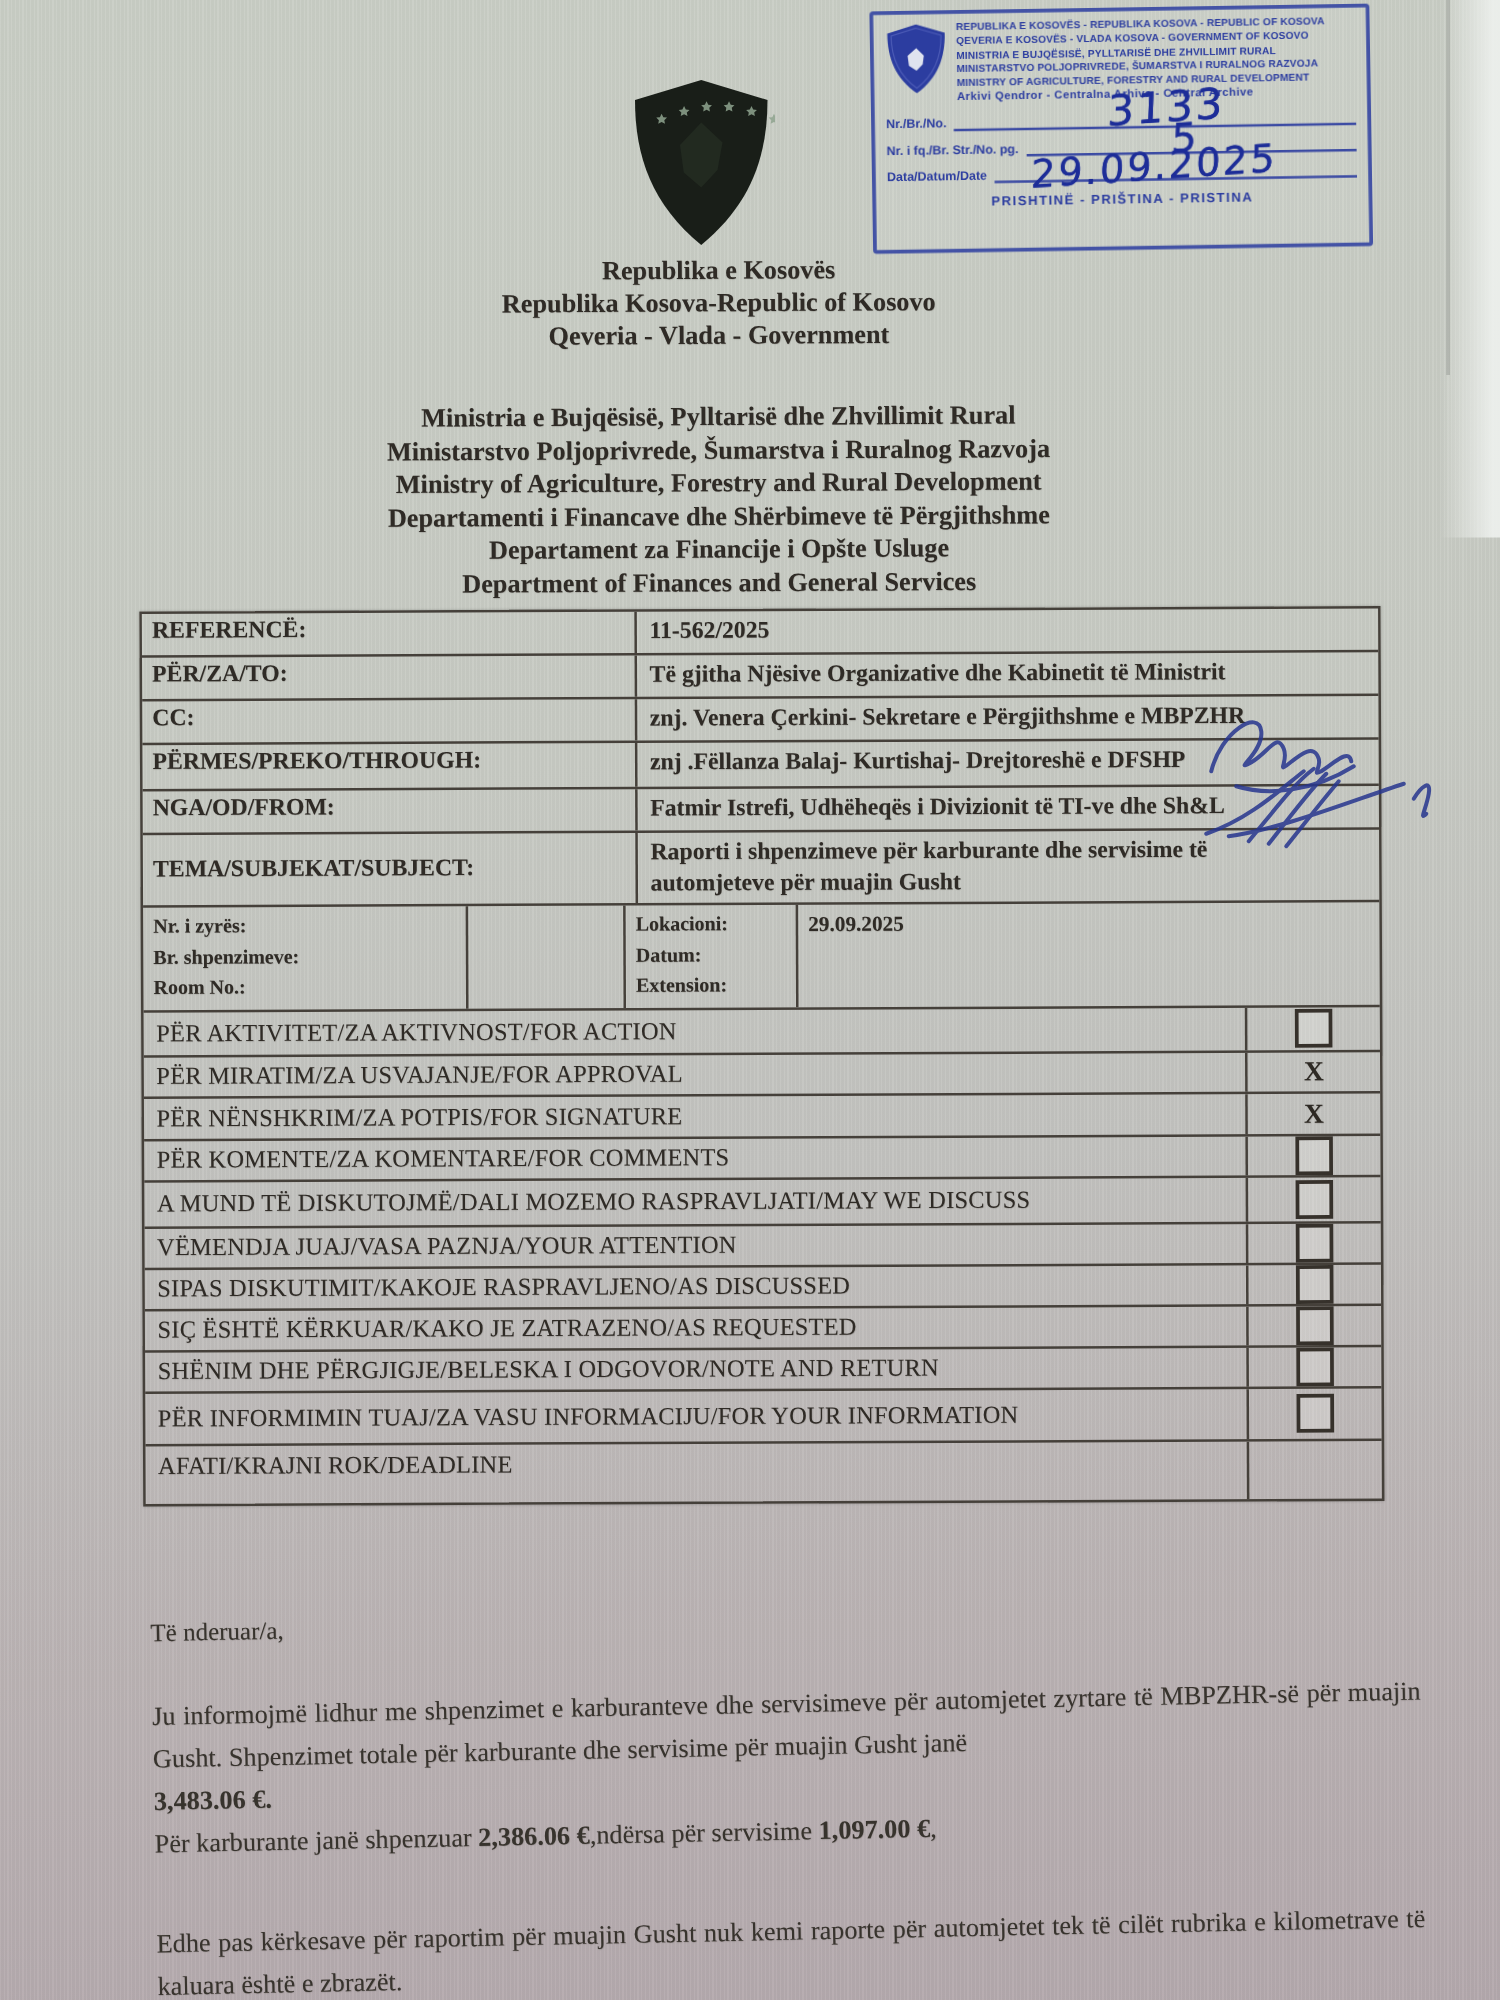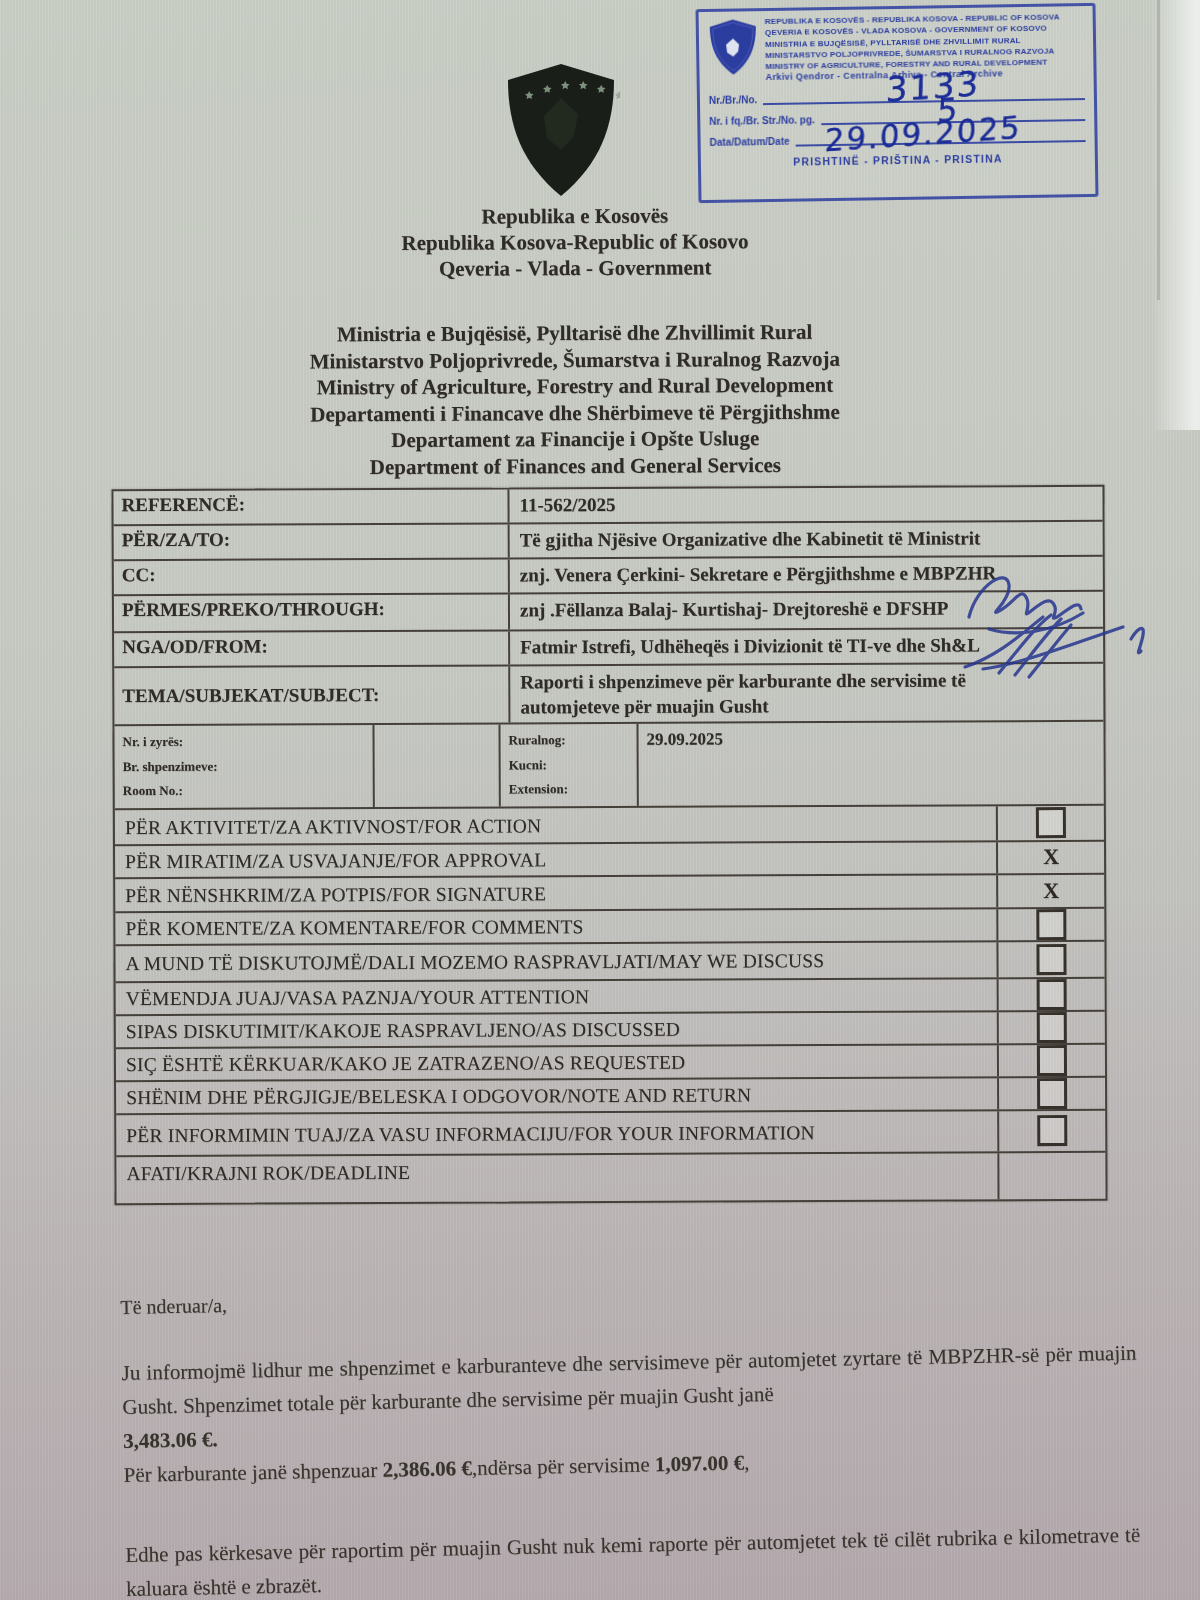--- a/index.html
+++ b/index.html
@@ -54,21 +54,21 @@
   .tbl{position:absolute;left:113px;top:487px;width:993px;box-sizing:border-box;
     border:2.5px solid #45403a;transform:rotate(-.25deg);
     box-shadow:0 0 2px rgba(40,40,40,.35);}
   .trow{display:flex;border-top:2.5px solid #45403a;box-sizing:border-box;}
   .trow:first-child{border-top:none;}
   .tlabel{width:396px;flex:0 0 auto;border-right:2.5px solid #45403a;box-sizing:border-box;
     padding:3px 8px;font-weight:bold;font-size:19px;}
   .tval{flex:1;padding:3px 10px;font-weight:bold;font-size:19px;line-height:25px;}
   .office{display:grid;grid-template-columns:260px 126px 138px 206px 142px 1fr;
     border-top:2.5px solid #45403a;}
-  .ocell{border-right:2.5px solid #45403a;padding:4px 8px;font-weight:bold;font-size:13px;line-height:24.5px;box-sizing:border-box;}
+  .ocell{border-right:2.5px solid #45403a;padding:4px 8px;font-weight:bold;font-size:16px;line-height:24.5px;box-sizing:border-box;}
   .ocell:last-child{border-right:none;}
   .arow{display:flex;border-top:2.5px solid #45403a;box-sizing:border-box;align-items:stretch;}
   .alabel{flex:1;border-right:2.5px solid #45403a;padding:4px 12px 2px 10px;
     font-size:19.5px;letter-spacing:.2px;display:flex;align-items:center;}
   .amark{width:106px;flex:0 0 auto;display:flex;align-items:center;justify-content:center;}
   .cb{width:24px;height:25px;border:3px solid #36312b;background:rgba(250,250,248,.25);}
   .xm{font-weight:bold;font-size:22px;color:#2d2923;font-family:"Liberation Serif",serif;}
 
   
   .signature{position:absolute;left:955px;top:555px;width:240px;height:150px;z-index:5;}
@@ -186,22 +186,22 @@
       </div>
 
       <div class="office" style="min-height:80px">
         <div class="ocell">
           <div>Nr. i zyrës:</div>
           <div>Br. shpenzimeve:</div>
           <div>Room No.:</div>
         </div>
         <div class="ocell"></div>
         <div class="ocell">
-          <div>Ruralnog:</div>
-          <div>Kucni:</div>
+          <div>Lokacioni:</div>
+          <div>Datum:</div>
           <div>Extension:</div>
         </div>
         <div class="ocell" style="font-size:17px">29.09.2025</div>
       </div>
 
       <div class="arow" style="min-height:36px">
         <div class="alabel">PËR AKTIVITET/ZA AKTIVNOST/FOR ACTION</div>
         <div class="amark">
             <span class="cb"></span>
           </div>

